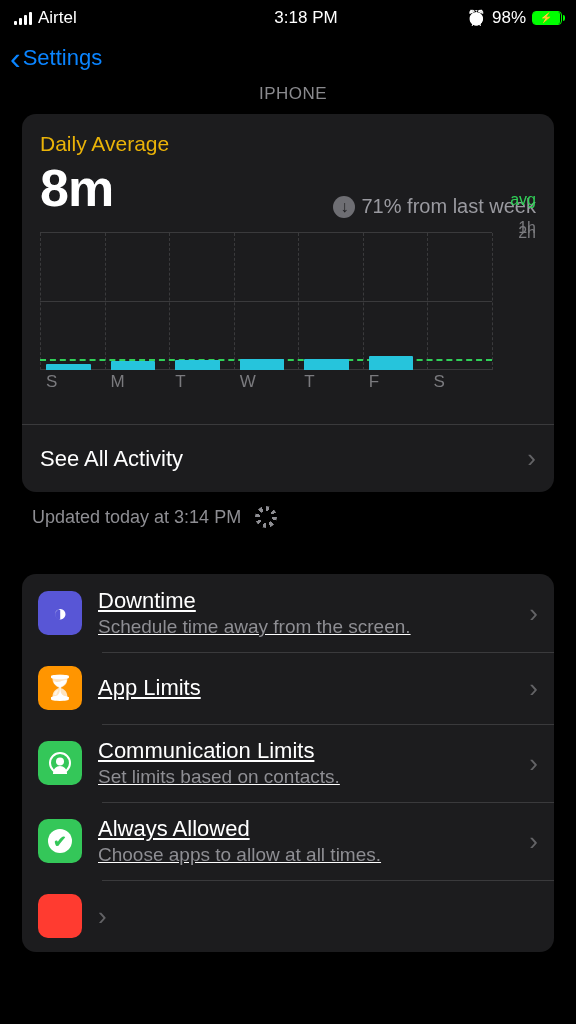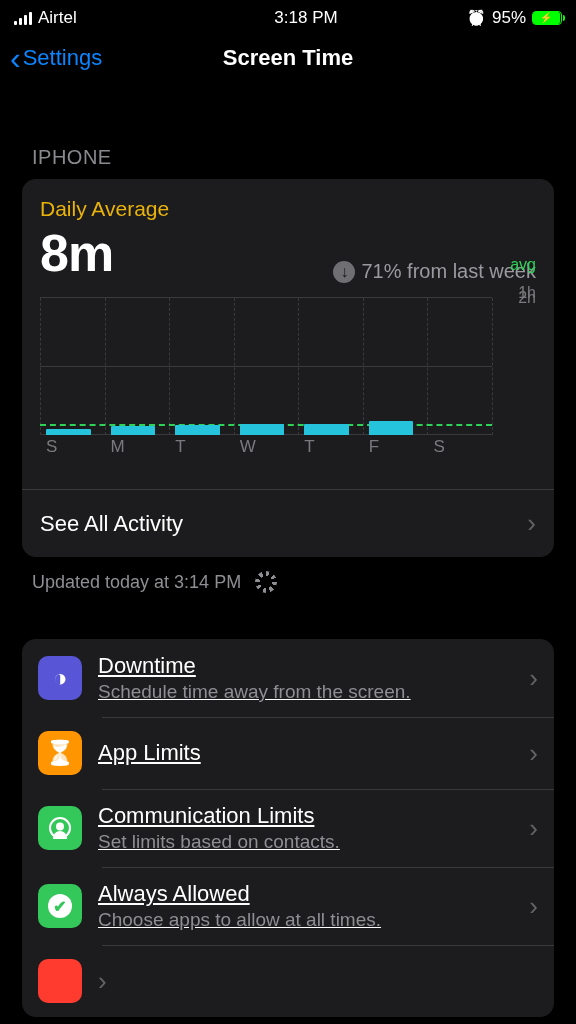--- a/index.html
+++ b/index.html
@@ -36,22 +36,22 @@
 
     
     .nav-bar { height: 52px; display: flex; align-items: center; position: relative; padding: 0 10px; }
     .back { display:flex; align-items:center; color:#0a84ff; font-size:22px; gap:2px;}
     .back .chev { font-size:32px; font-weight:300; line-height:1;}
     .nav-title { position:absolute; left:0; right:0; text-align:center; font-size:22px; font-weight:700;}
 
     
     .content { padding: 0 22px; }
     .section-header {
-      text-transform: uppercase; color:#8a8a8e; font-size:20px; letter-spacing: .5px;
-      margin-top: 62px; margin-bottom: 10px; padding-left: 10px;
+      text-transform: uppercase; color:#8a8a8e; font-size:17px; letter-spacing: .5px;
+      margin-bottom: 10px; padding-left: 10px; text-align: center;
     }
     .card {
       background:#1c1c1e; border-radius:14px; overflow:hidden;
     }
     .card-pad { padding: 18px 18px 4px; }
 
     .da-label { color:#eab308; font-size:21px; }
     .da-row { display:flex; align-items:flex-end; justify-content:space-between; margin-top:2px;}
     .da-value { font-size:52px; font-weight:700; letter-spacing:-1px;}
     .trend { color:#9a9aa0; font-size:20px; display:flex; align-items:center; gap:6px;}
@@ -155,35 +155,34 @@
         <span></span>
         <span></span>
         <span></span>
         <span></span>
       </span>
     <span>Airtel</span>
   </div>
   <div class="status-center">3:18 PM</div>
   <div class="status-right">
     <span class="alarm-icon"></span>
-    <span>95%</span>
+    <span>98%</span>
     <span class="battery">
       <div id="battery-fill" style="width: 98%;">
           <span class="bolt">⚡</span>
         </div>
     </span>
   </div>
 </div>
 
 <div class="nav-bar">
   <div class="back">
     <span class="chev">‹</span>
     <span>Settings</span>
   </div>
-  <div class="nav-title">Screen Time</div>
 </div>
 
 <div class="content">
 
   <div class="section-header">iPhone</div>
 
   <div class="card">
     <div class="card-pad">
       <div class="da-label">Daily Average</div>
       <div class="da-row">

